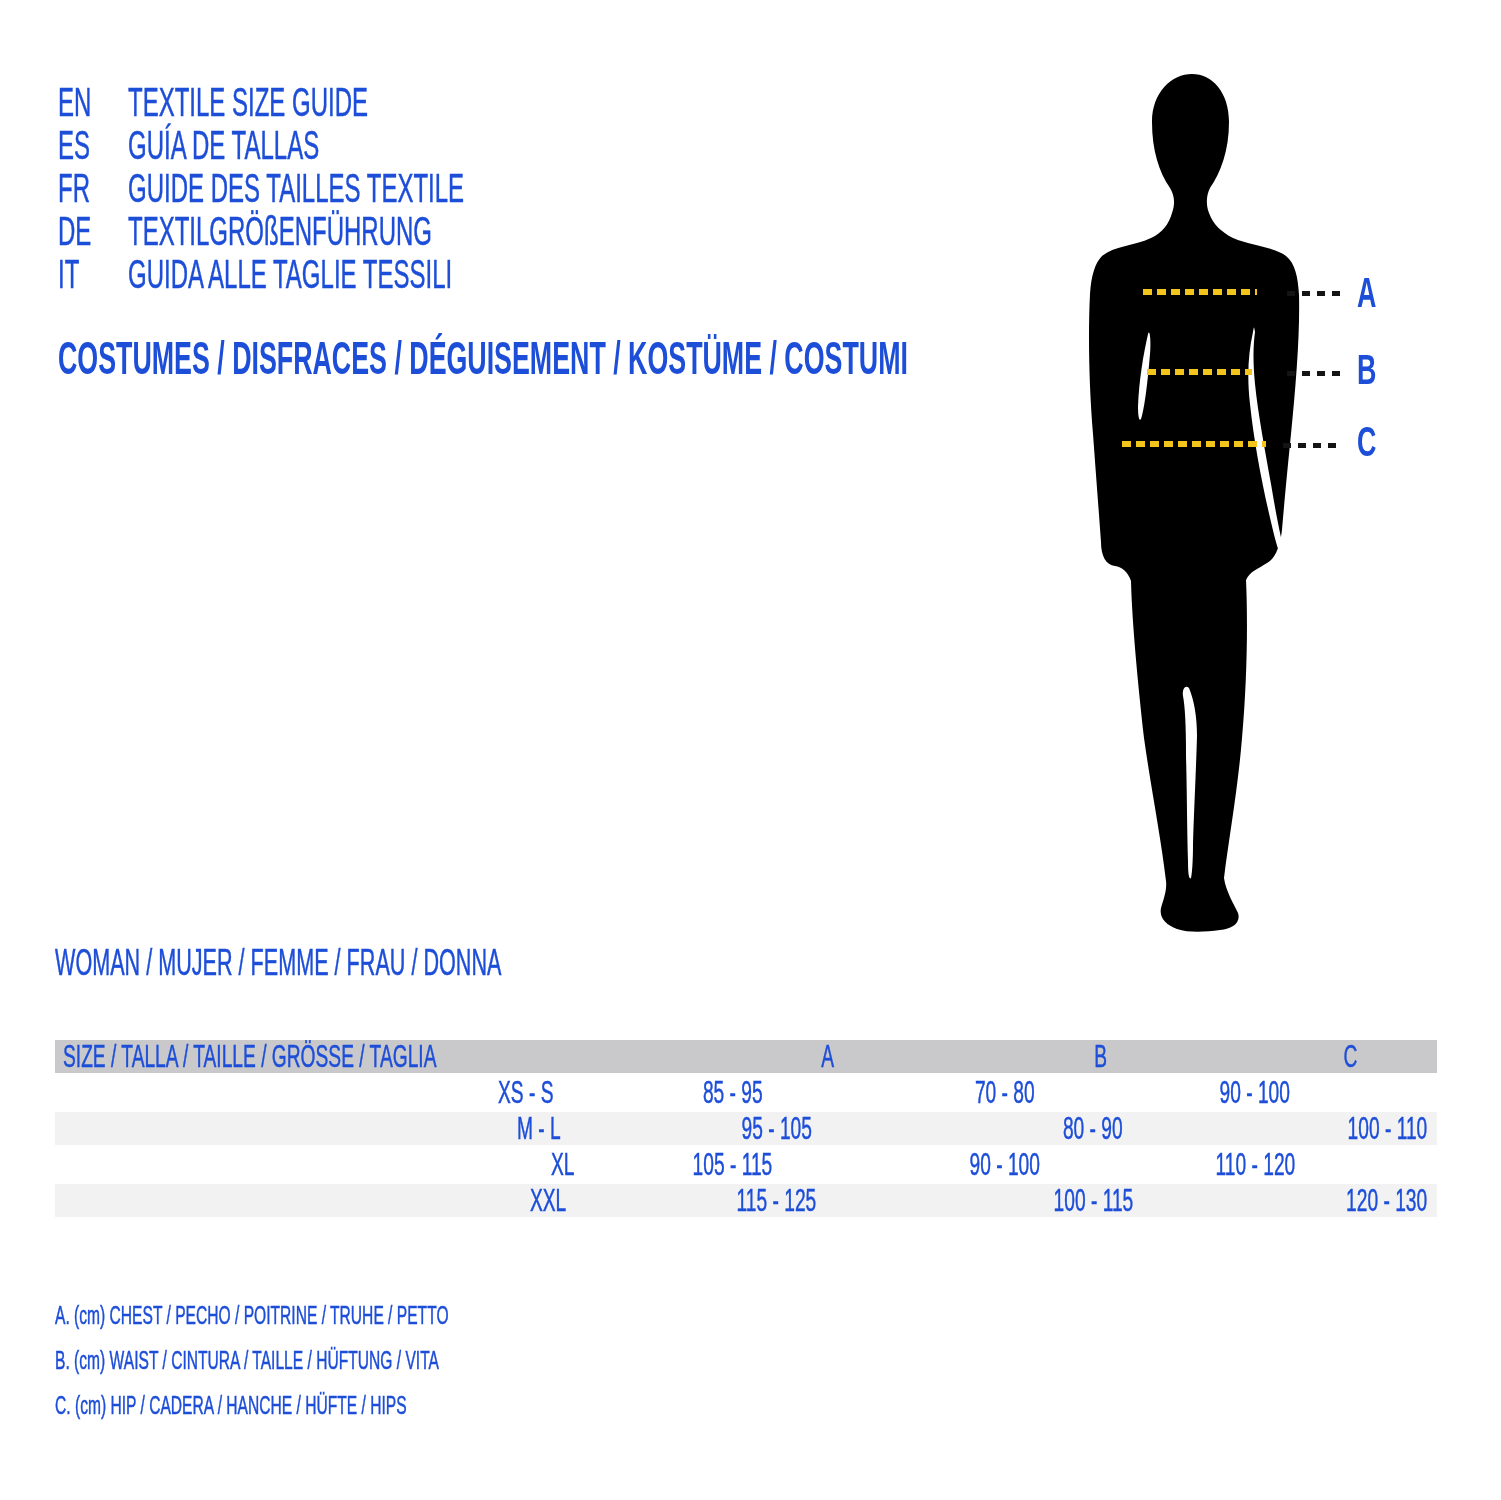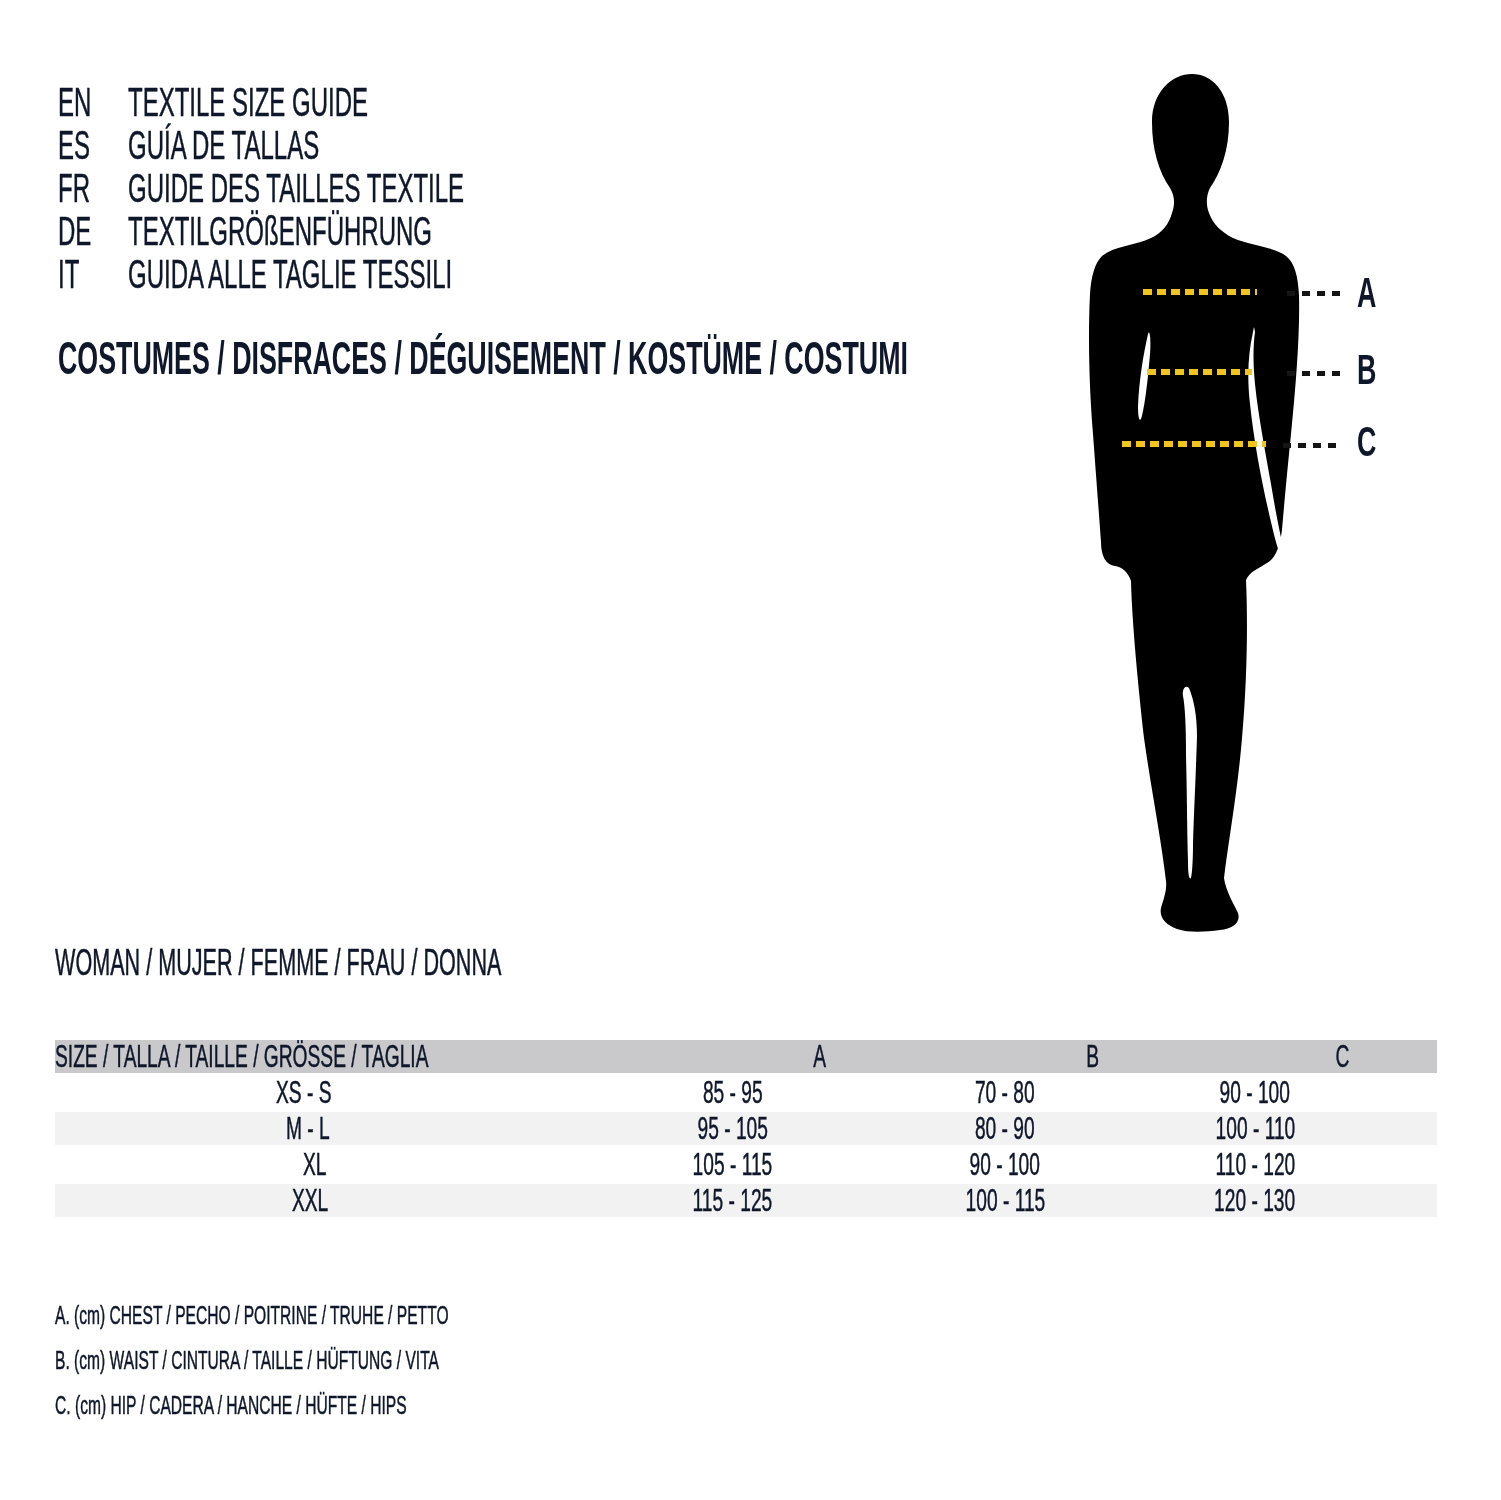--- a/index.html
+++ b/index.html
@@ -1,21 +1,21 @@
 <!DOCTYPE html>
 <html><head>
 <meta charset="utf-8">
 <style>
   html,body{margin:0;padding:0;background:#ffffff;}
   .canvas{
     position:relative;
     width:1501px;height:1500px;
     background:#ffffff;
     font-family:"Liberation Sans", sans-serif;
-    color:#0f172a;
+    color:#1d4ed8;
     overflow:hidden;
   }
   
   .cx{
     display:inline-block;
     white-space:nowrap;
     transform:scaleX(0.60);
     transform-origin:0 50%;
     -webkit-text-stroke:0.5px currentColor;
   }
@@ -38,22 +38,22 @@
   .meas-label{position:absolute;width:40px;height:44px;display:flex;align-items:center;font-size:42px;font-weight:700;}
   .meas-label .cx{transform:scaleX(0.64);-webkit-text-stroke:0;}
 
   
   .section-title{position:absolute;left:55px;top:944px;height:38px;display:flex;align-items:center;font-size:36px;}
 
   
   .size-table{position:absolute;left:55px;top:1040px;width:1382px;}
   .t-row{display:flex;height:33px;margin-bottom:3px;align-items:center;font-size:32px;}
   .t-row.head{background:#c9c9cb;}
-  .t-row.alt{background:#f2f2f2;}
-  .c-size{flex:0 0 535px;box-sizing:border-box;text-align:center;}
+  .t-row.alt{background:#f2f2f2;gap:44px;}
+  .c-size{flex:0 0 535px;padding-left:8px;box-sizing:border-box;text-align:right;}
   .c-a{flex:0 0 285px;text-align:center;}
   .c-b{flex:0 0 260px;text-align:center;}
   .c-c{flex:0 0 240px;text-align:center;}
   .c-sp{flex:1 1 auto;}
 
   
   .notes{position:absolute;left:55px;top:1293px;}
   .note-row{height:45px;display:flex;align-items:center;font-size:26px;}
 </style>
 </head>

